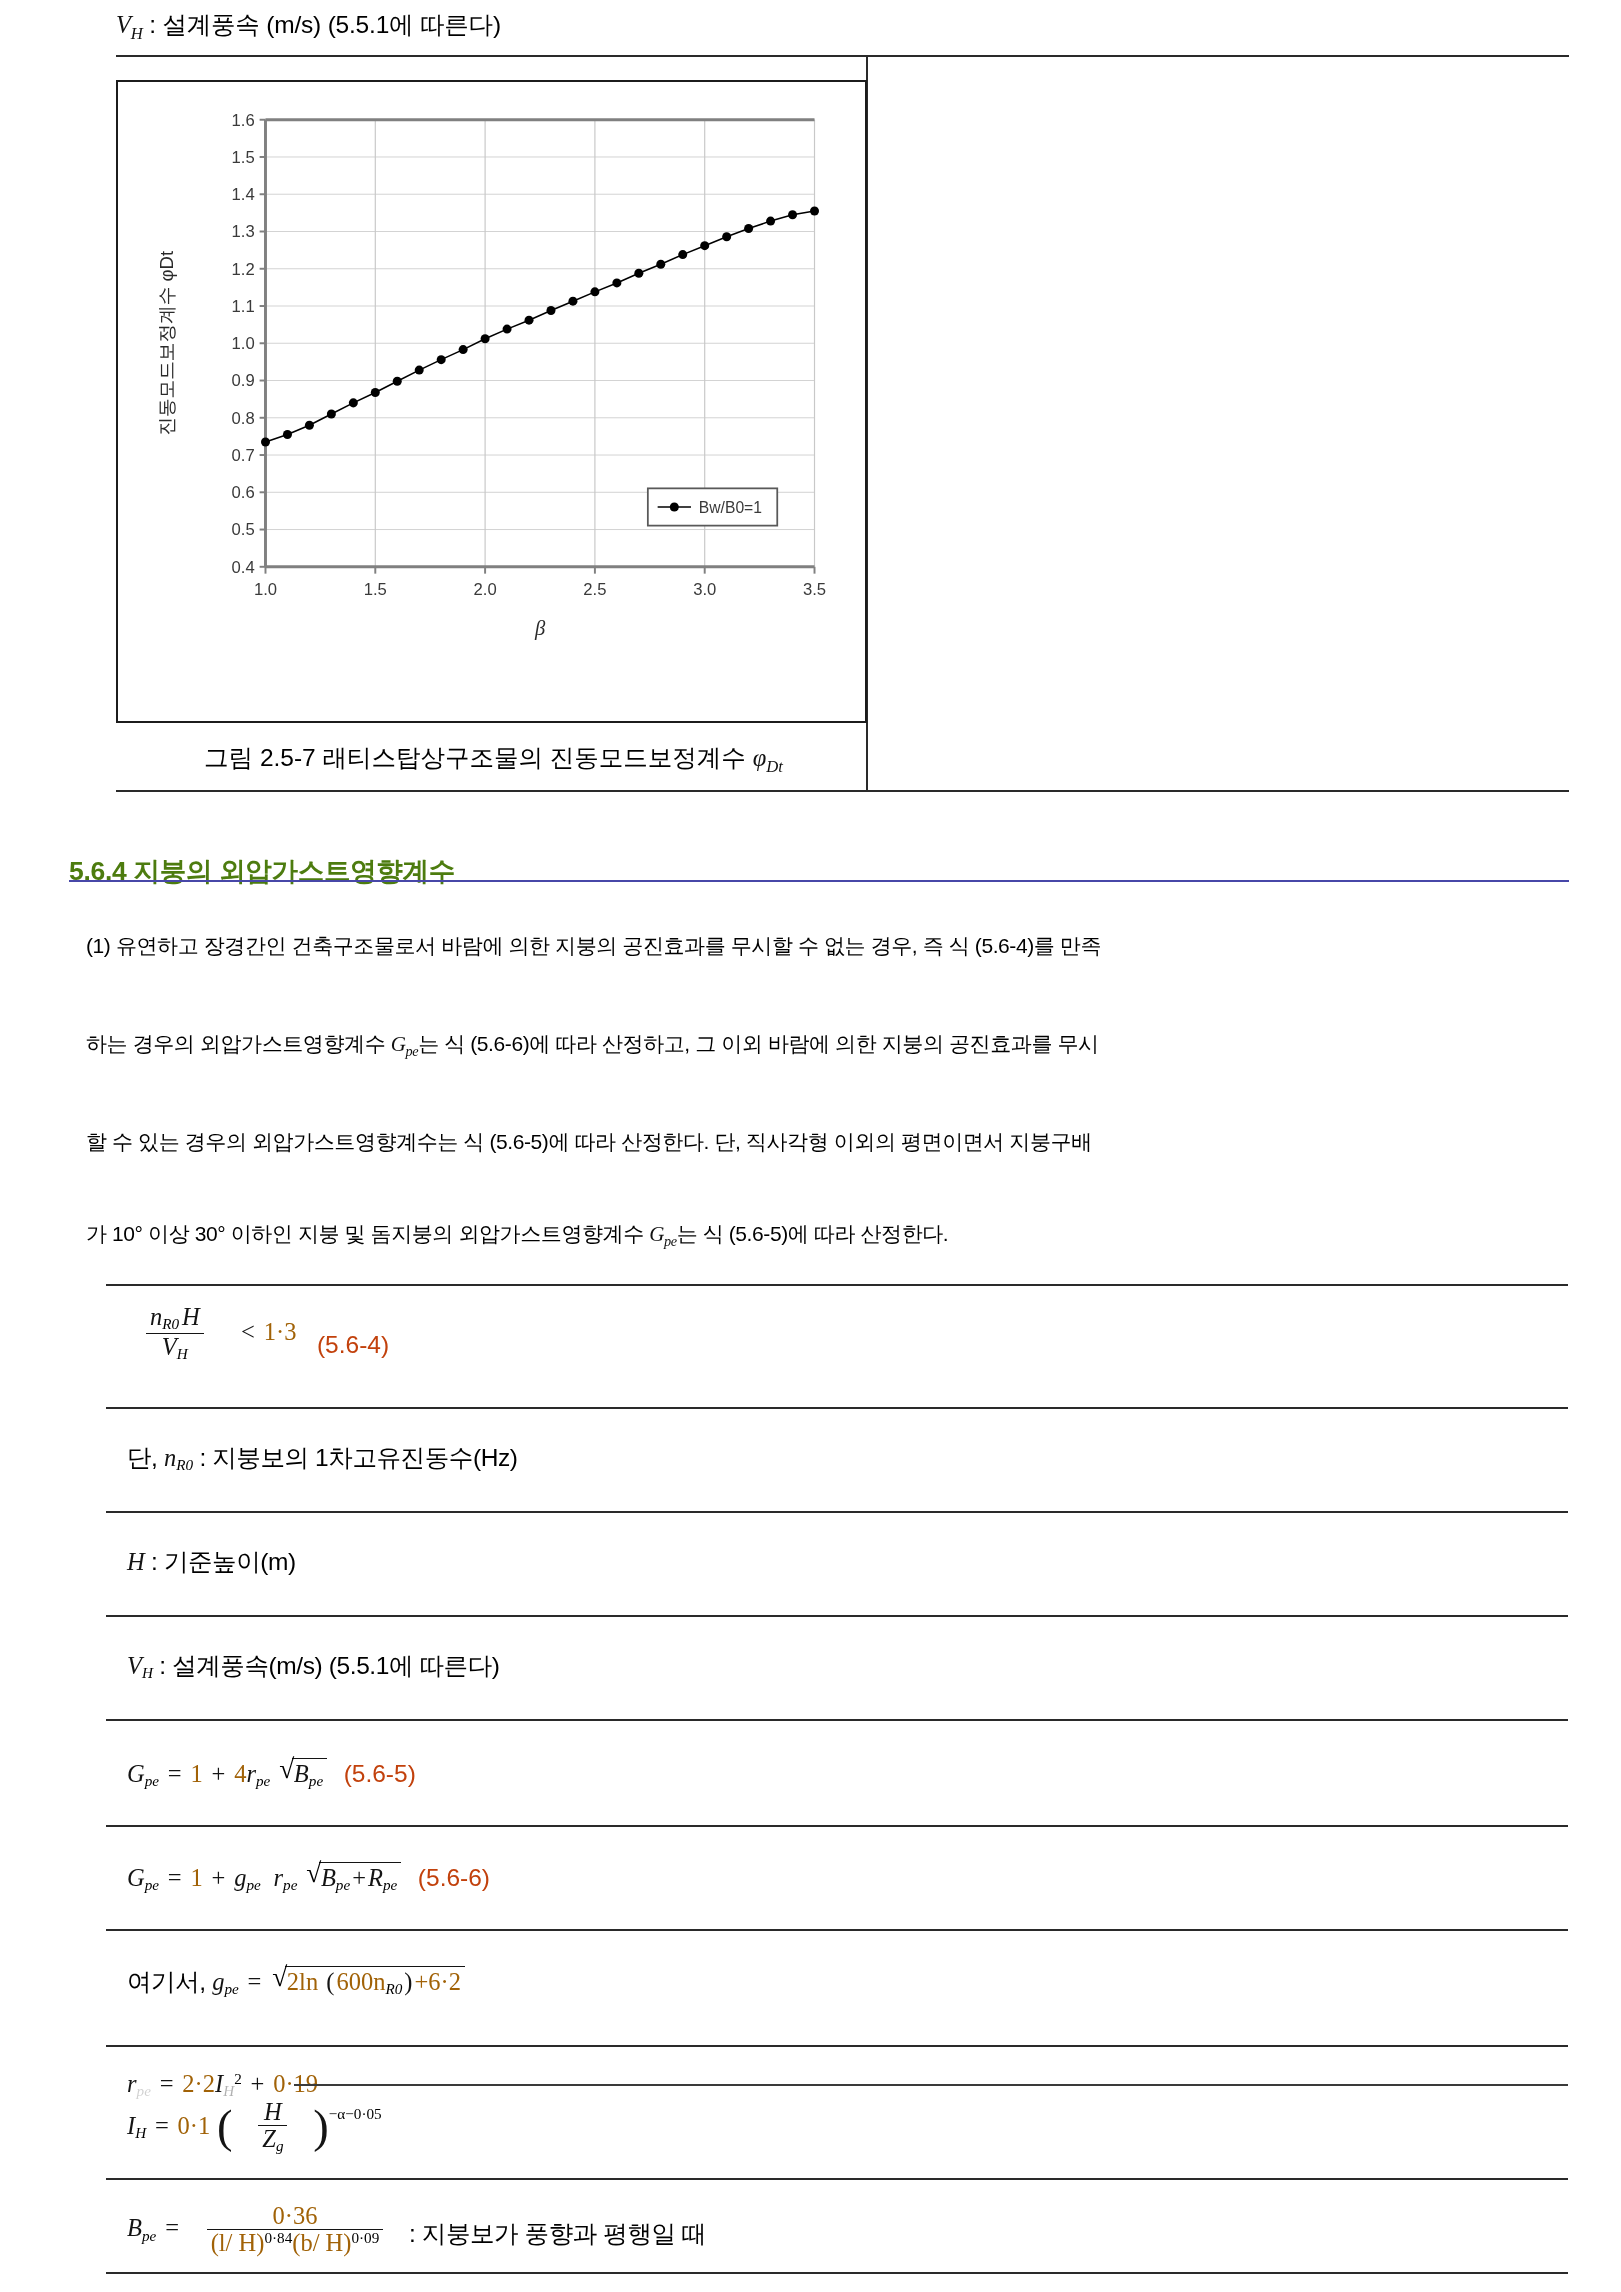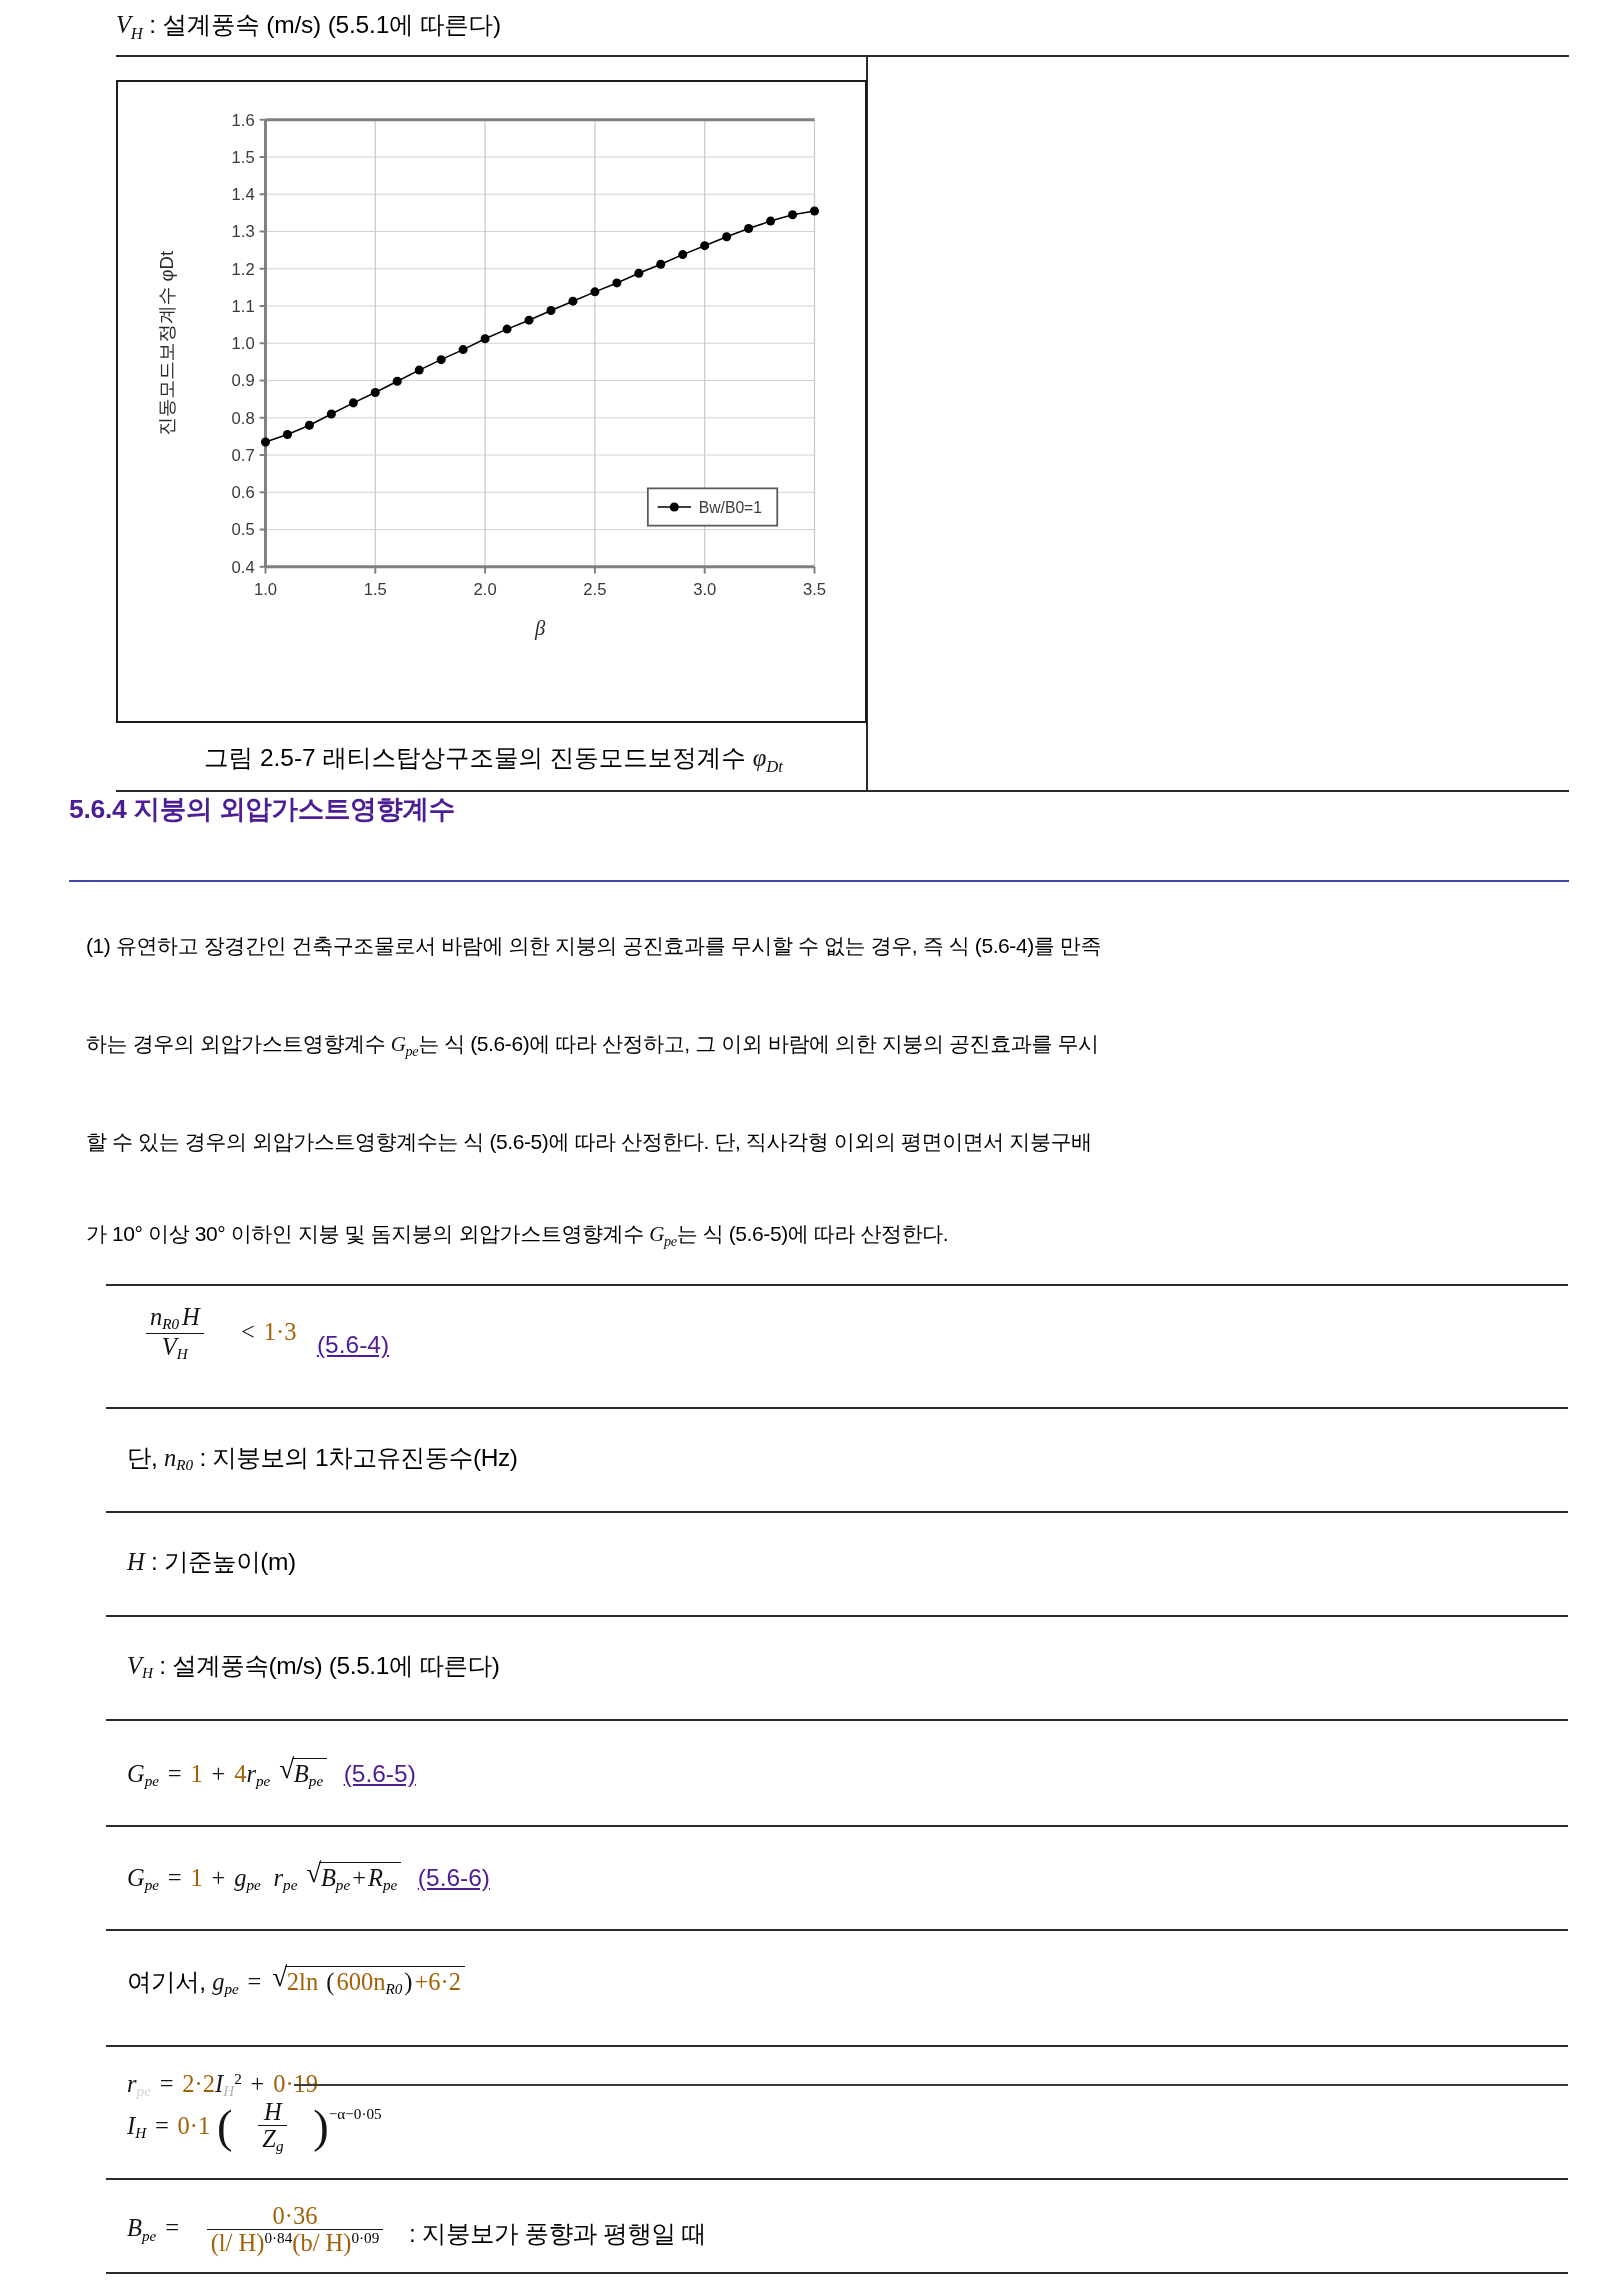--- a/index.html
+++ b/index.html
@@ -85,24 +85,24 @@
     width: 751px;
     text-align: center;
     font-size: 24.5px;
     white-space: nowrap;
   }
 
   
   .section-heading {
     position: absolute;
     left: 69px;
-    top: 791px;
+    top: 853px;
     font-size: 26.5px;
     font-weight: bold;
-    color: #4c1d95;
+    color: #4d7c0f;
     letter-spacing: -0.3px;
   }
   .heading-rule {
     position: absolute;
     left: 69px;
     top: 880px;
     width: 1500px;
     height: 2px;
     background: #4747a8;
   }
@@ -198,23 +198,22 @@
     font-size: 1.9em;
     font-family: "Liberation Serif", serif;
     vertical-align: middle;
     line-height: 0.62;
     color: #141414;
   }
   .eqnum {
     font-family: "Liberation Sans", sans-serif;
     font-style: normal;
     font-size: 24.5px;
-    color: #4c1d95;
+    color: #c2410c;
     margin-left: 7.8px;
-    text-decoration: underline;
   }
   .ktext {
     font-family: "Liberation Sans", sans-serif;
     font-size: 24.5px;
     letter-spacing: -0.4px;
   }
 </style>
 </head>
 <body>
 

